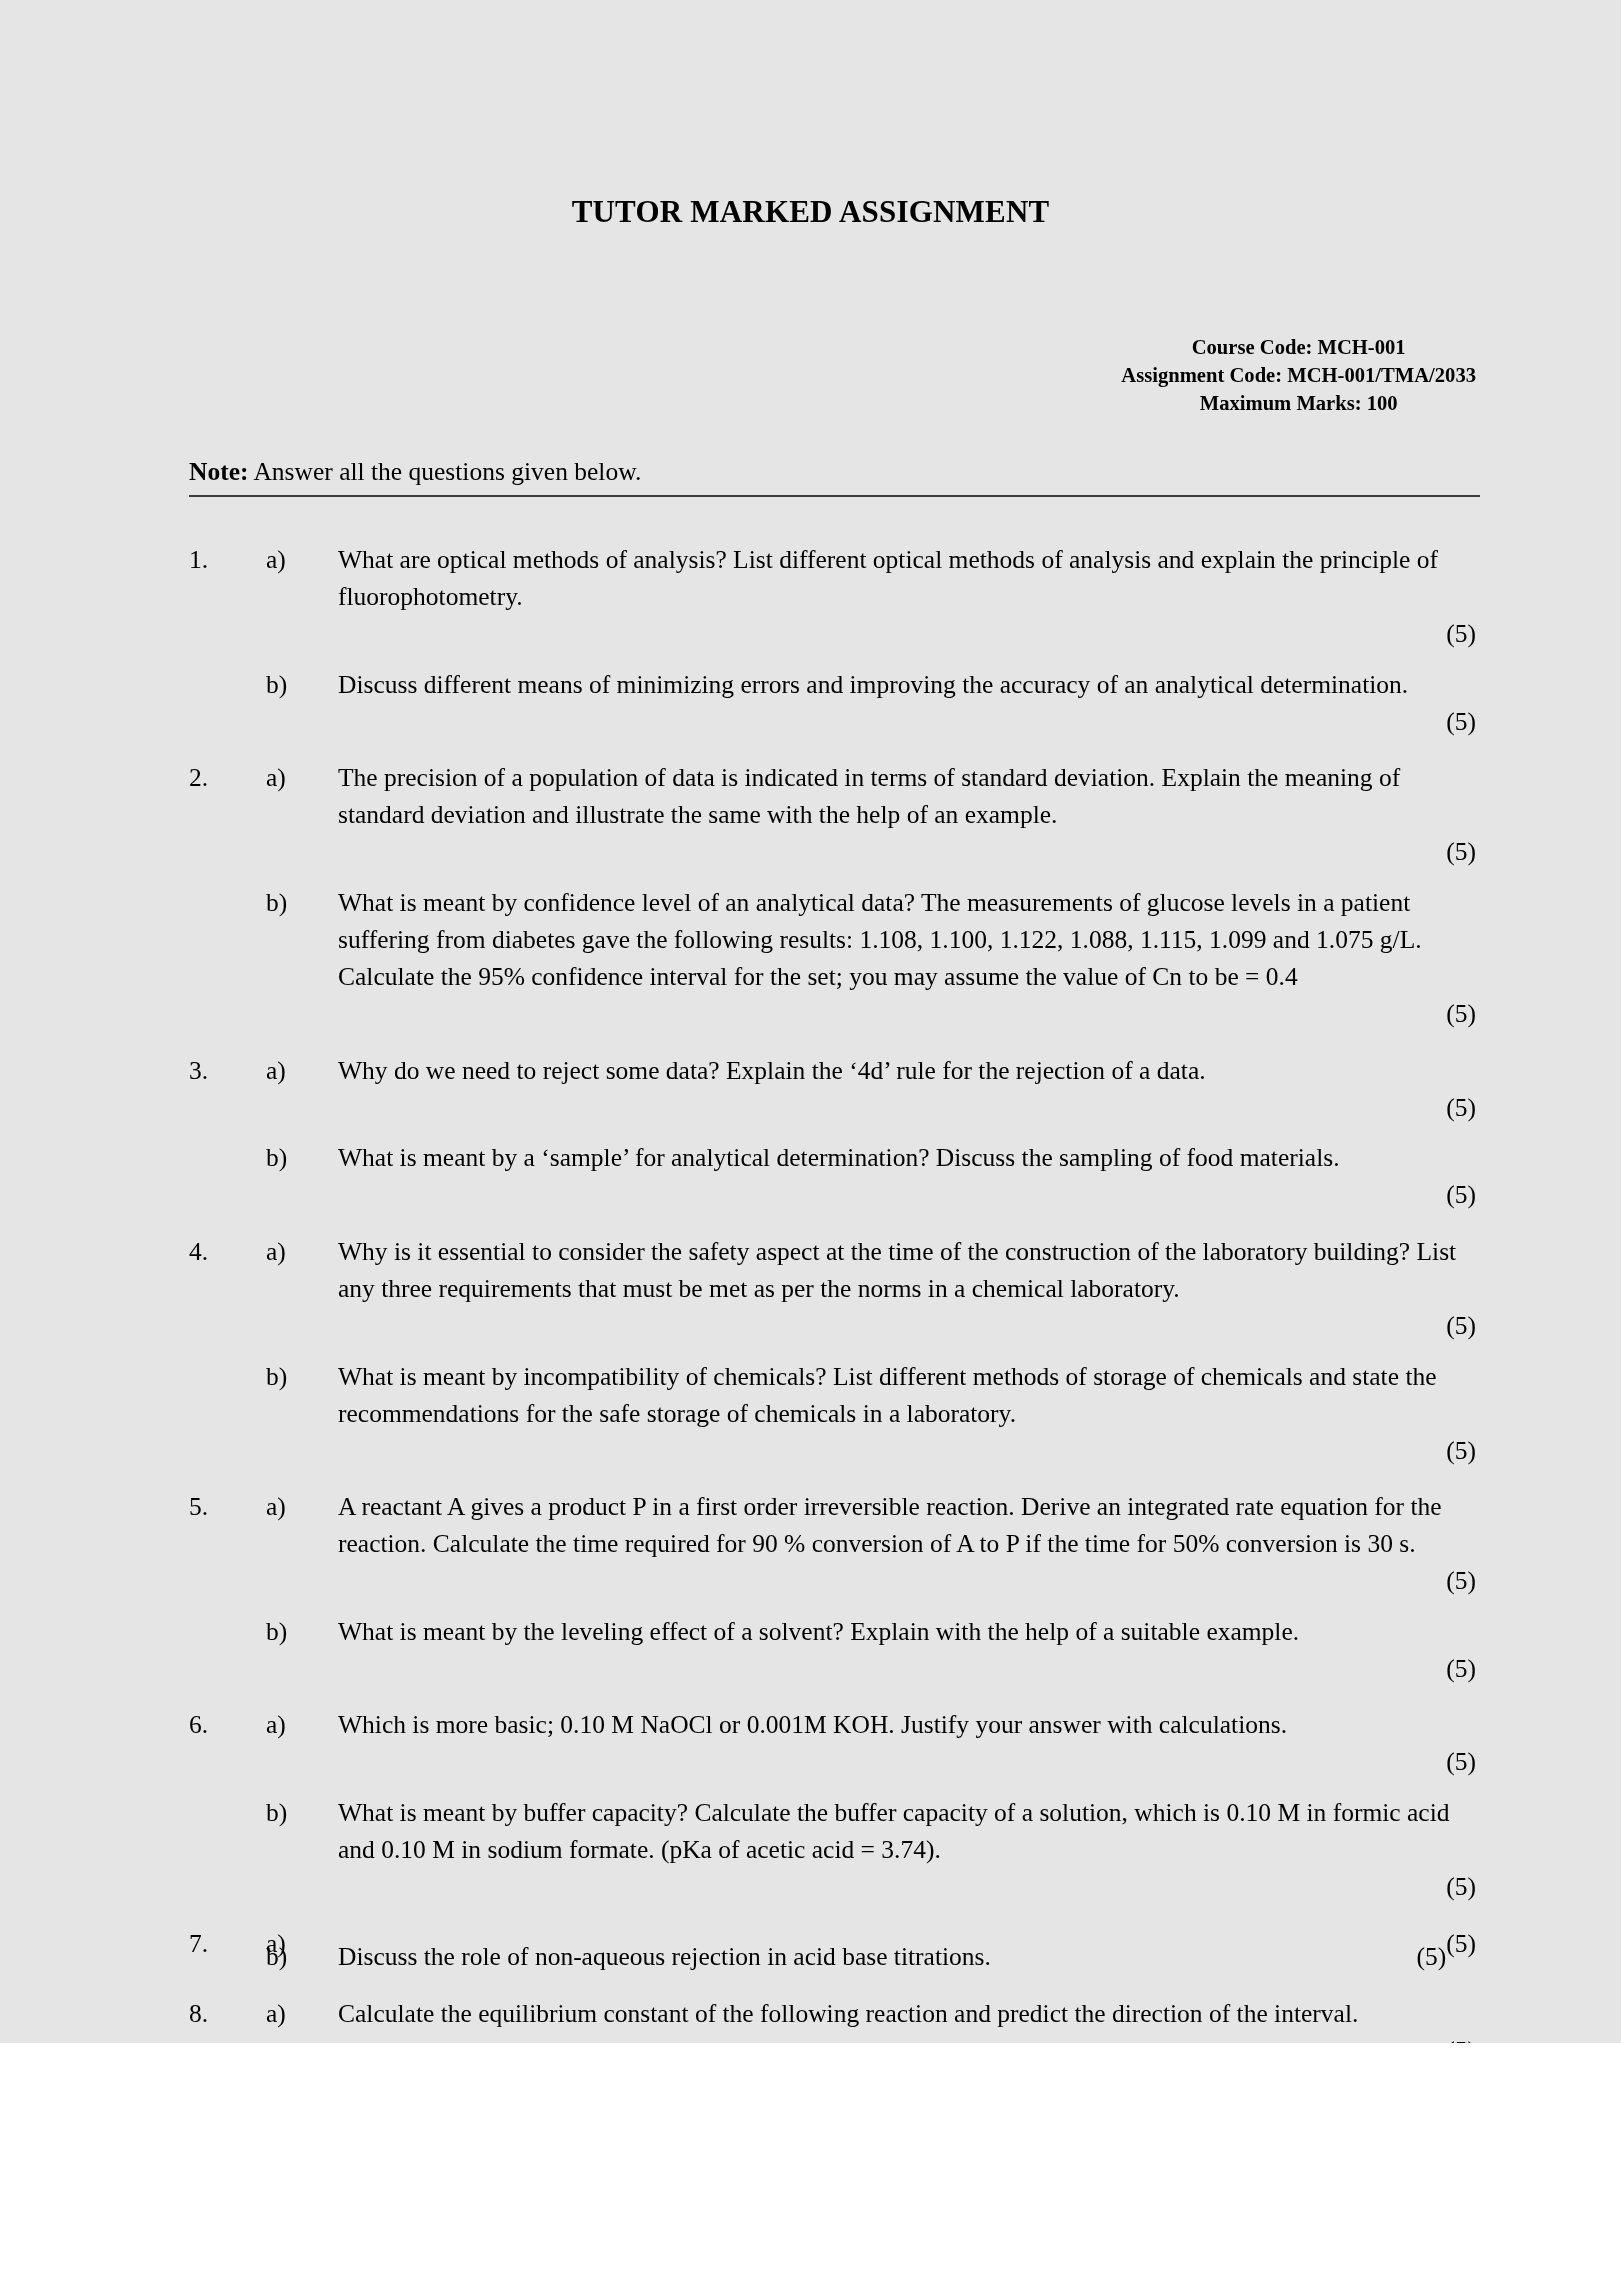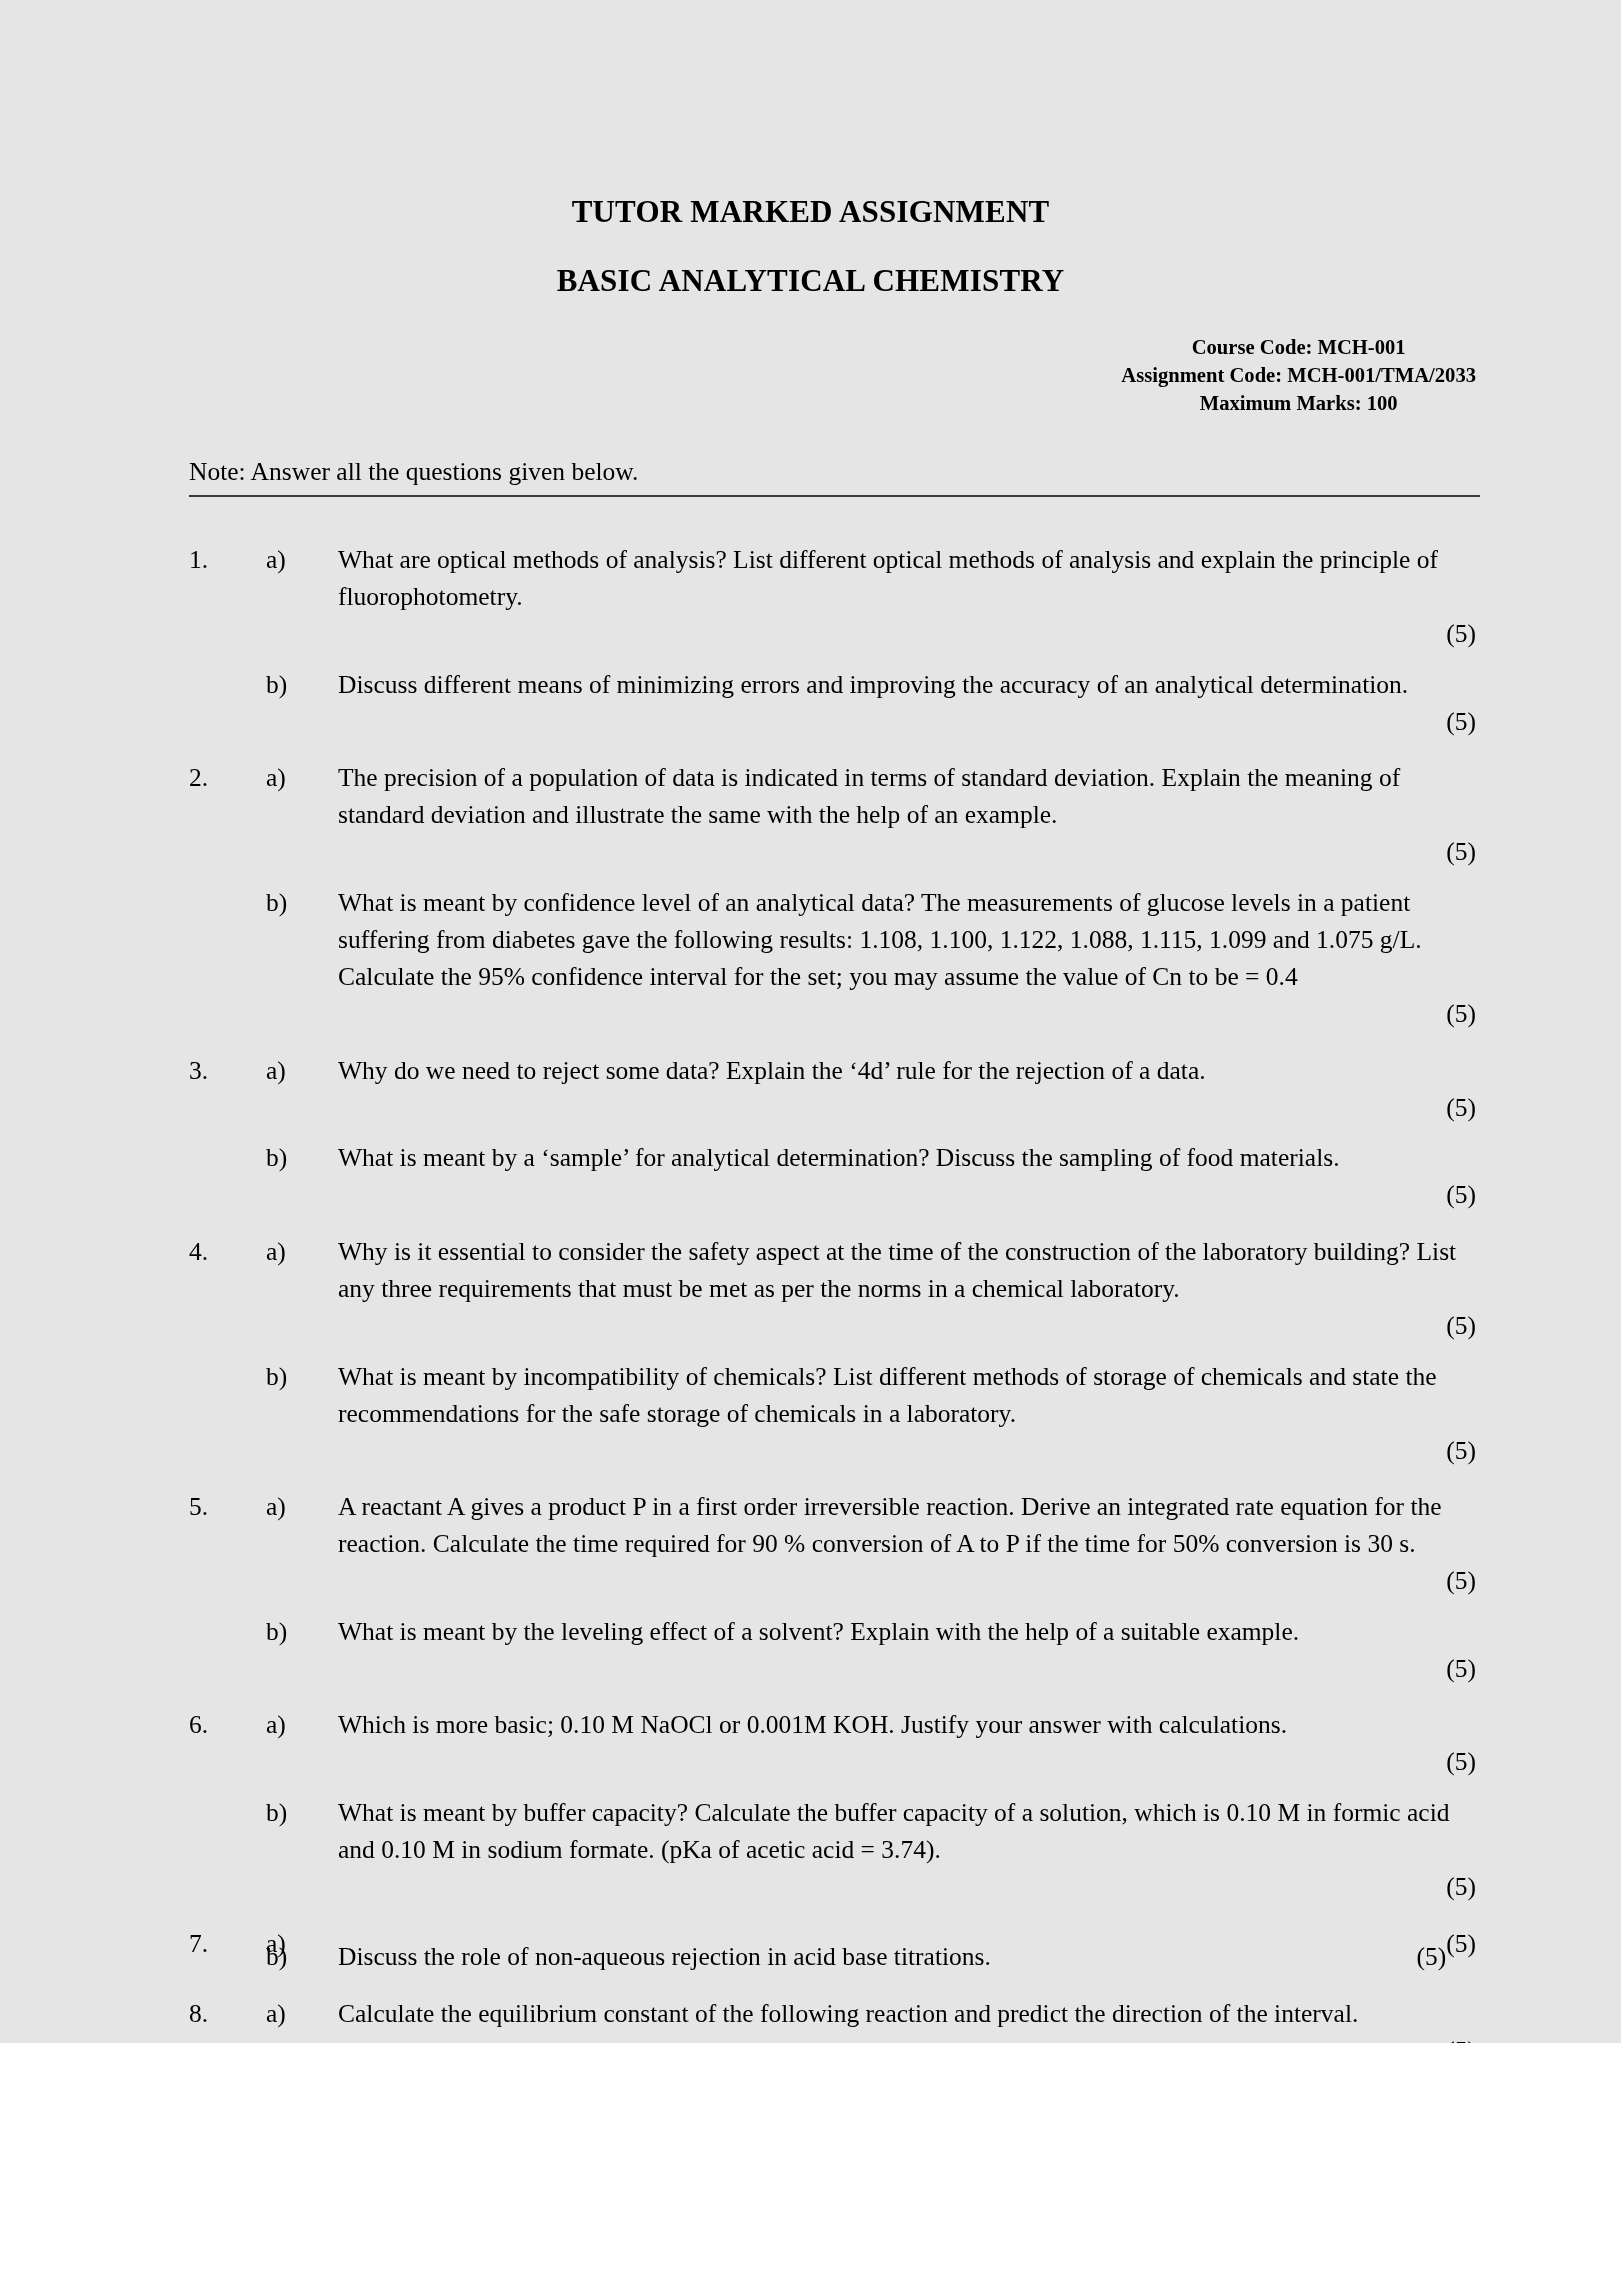--- a/index.html
+++ b/index.html
@@ -37,21 +37,21 @@
     font-size: 20.6px;
     line-height: 28px;
   }
 
   .note-line {
     position: absolute;
     left: 189px;
     top: 457px;
     font-size: 25.5px;
   }
-  .note-line .note-label { font-weight: normal; }
+  .note-line .note-label { font-weight: bold; }
 
   .hrule {
     position: absolute;
     left: 189px;
     top: 495px;
     width: 1291px;
     height: 0;
     border-top: 2.9px solid #3a3a3a;
   }
 
@@ -129,21 +129,20 @@
     text-align: center;
     font-size: 26.5px;
   }
 </style>
 </head>
 <body>
 
 <div class="page">
 
   <div class="doc-title title-1">TUTOR MARKED ASSIGNMENT</div>
-  <div class="doc-title title-2">BASIC ANALYTICAL CHEMISTRY</div>
 
   <div class="code-block">
     <div>Course Code: MCH-001</div>
     <div>Assignment Code: MCH-001/TMA/2033</div>
     <div>Maximum Marks: 100</div>
   </div>
 
   <div class="note-line"><span class="note-label">Note:</span><span> Answer all the questions given below.</span></div>
 
   <div class="hrule"></div>

